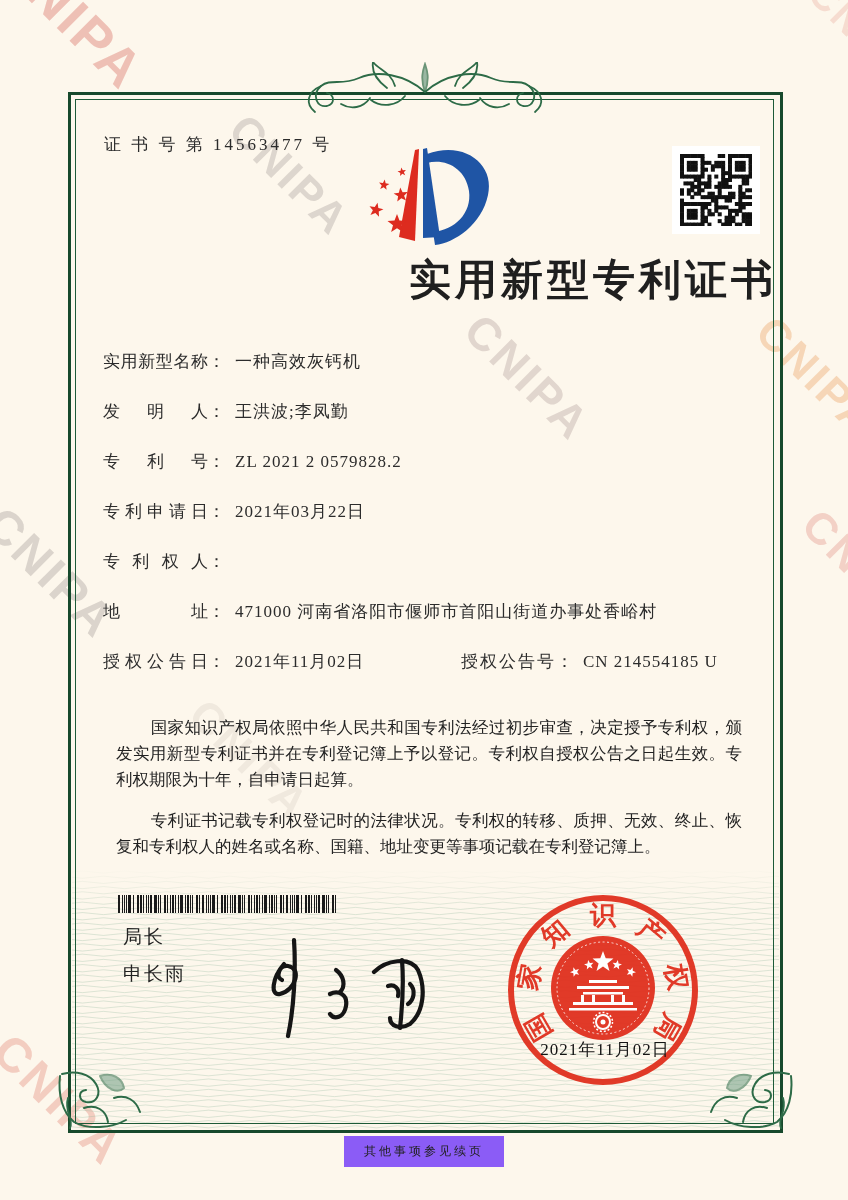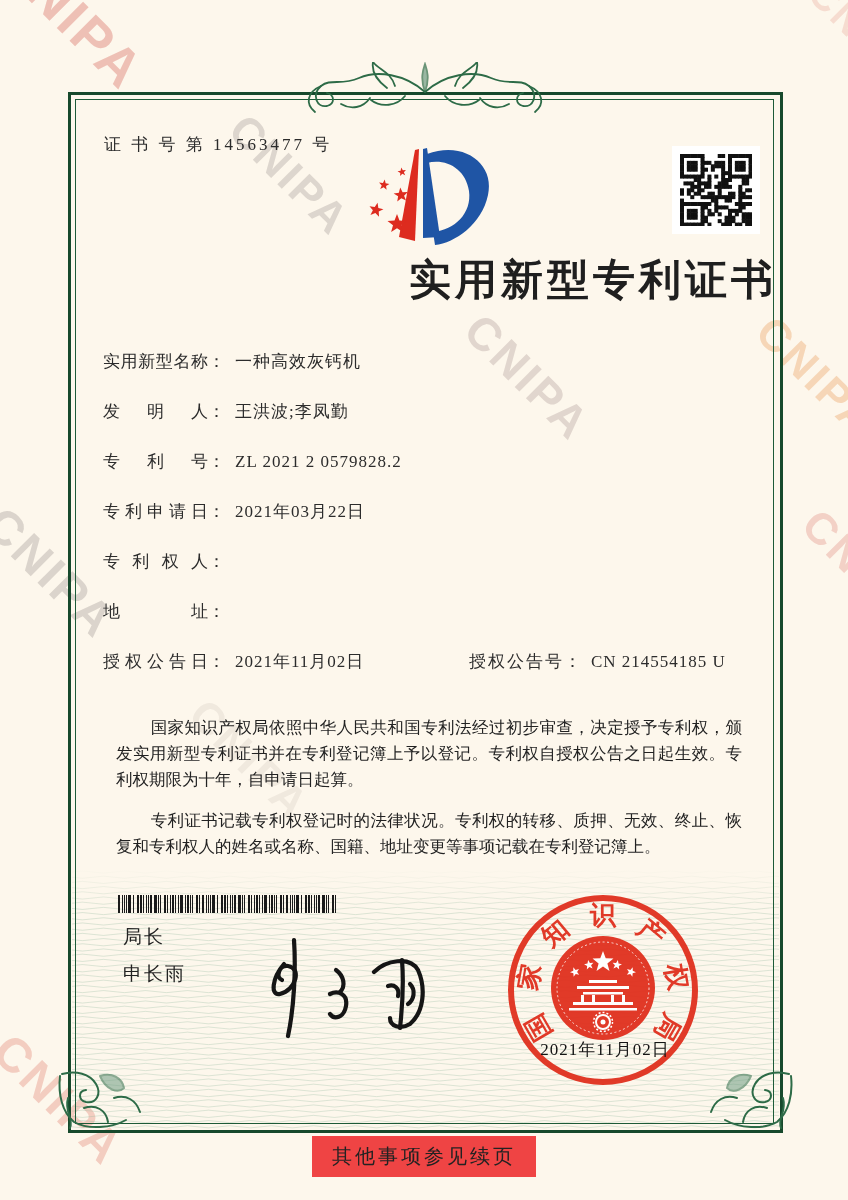--- a/index.html
+++ b/index.html
@@ -17,38 +17,38 @@
       color:#2b2b2b;z-index:4;}
   .qr-wrap{position:absolute;left:672px;top:146px;width:88px;height:88px;background:#fff;z-index:4;}
   .title{position:absolute;left:68px;top:252px;width:709px;text-align:right;
       font-size:42px;font-weight:700;letter-spacing:4px;color:#1f1f1f;z-index:4;}
   .fields{position:absolute;left:103px;top:350px;width:660px;z-index:4;font-size:17px;color:#2c2c2c;}
   .frow{display:flex;align-items:baseline;height:21px;margin-bottom:29px;}
   .flabel{display:flex;justify-content:space-between;width:105px;flex:none;}
   .fcolon{flex:none;margin-right:10px;}
   .fvalue{letter-spacing:1px;white-space:nowrap;}
   .fvalue.fixed{width:212px;flex:none;}
-  .flabel2{flex:none;letter-spacing:2px;margin-left:22px;}
+  .flabel2{flex:none;letter-spacing:2px;margin-left:14px;}
   .bodytext{position:absolute;left:100px;top:699px;width:658px;z-index:4;
       font-size:16.5px;line-height:25.8px;color:#222;text-align:justify;}
   .bodytext p{margin:16px;text-indent:2.1em;}
   .guilloche{position:absolute;left:72px;top:868px;z-index:2;}
   .guilloche-fade{position:absolute;left:72px;top:868px;width:707px;height:42px;
       background:linear-gradient(#fdf7ec,rgba(253,247,236,0));z-index:2;}
   .barcode{position:absolute;left:118px;top:895px;z-index:4;}
   .signer{position:absolute;left:123px;top:924px;z-index:4;font-size:19px;color:#222;letter-spacing:2px;}
   .signer div{margin-bottom:11px;}
   .signature{position:absolute;left:252px;top:930px;z-index:4;}
   .seal{position:absolute;left:505px;top:892px;z-index:5;opacity:.95;}
   .seal-date{position:absolute;left:520px;top:1038px;width:170px;text-align:center;
       font-size:17px;letter-spacing:1px;color:#141414;z-index:6;}
   .page-num{position:absolute;left:68px;top:1096px;width:709px;text-align:center;
       font-size:15px;letter-spacing:2px;color:#333;z-index:4;}
   .note{position:absolute;left:50%;top:1136px;transform:translateX(-50%);
-      background:#ef4444;padding:7px 20px;font-size:20px;letter-spacing:3px;color:#222;z-index:4;}
+      background:#8b5cf6;padding:7px 20px;font-size:12px;letter-spacing:3px;color:#222;z-index:4;}
   .ornament{position:absolute;z-index:4;}
 </style>
 </head>
 <body>
 
 <div class="page">
 
   <div id="watermarks">
       <div class="wm" style="left: -18px; top: -15px; font-size: 54px; color: rgba(226, 148, 136, 0.55);">CNIPA</div>
       <div class="wm" style="left: 215px; top: 150px; font-size: 44px; color: rgba(150, 140, 135, 0.3);">CNIPA</div>
@@ -473,20 +473,21 @@
           <span>人</span>
         </span>
         <span class="fcolon">：</span>
       </div>
       <div class="frow">
         <span class="flabel">
           <span>地</span>
           <span>址</span>
         </span>
         <span class="fcolon">：</span>
+        <span class="fvalue">471000 河南省洛阳市偃师市首阳山街道办事处香峪村</span>
       </div>
       <div class="frow">
         <span class="flabel">
           <span>授</span>
           <span>权</span>
           <span>公</span>
           <span>告</span>
           <span>日</span>
         </span>
         <span class="fcolon">：</span>

